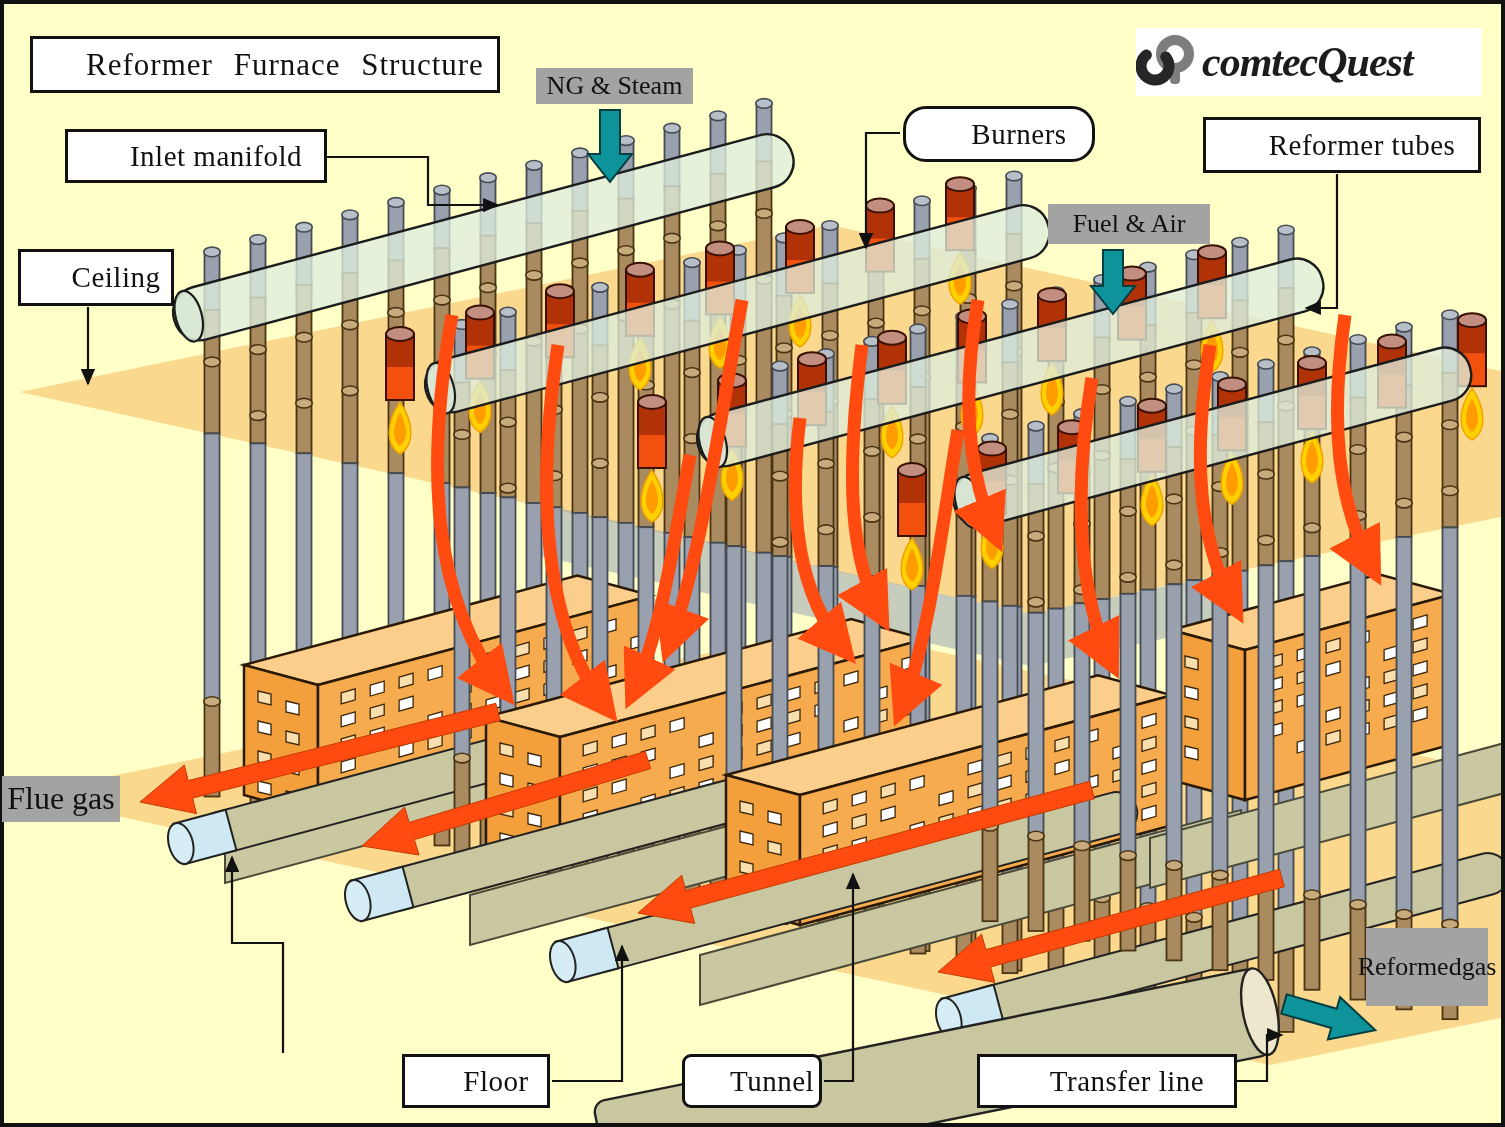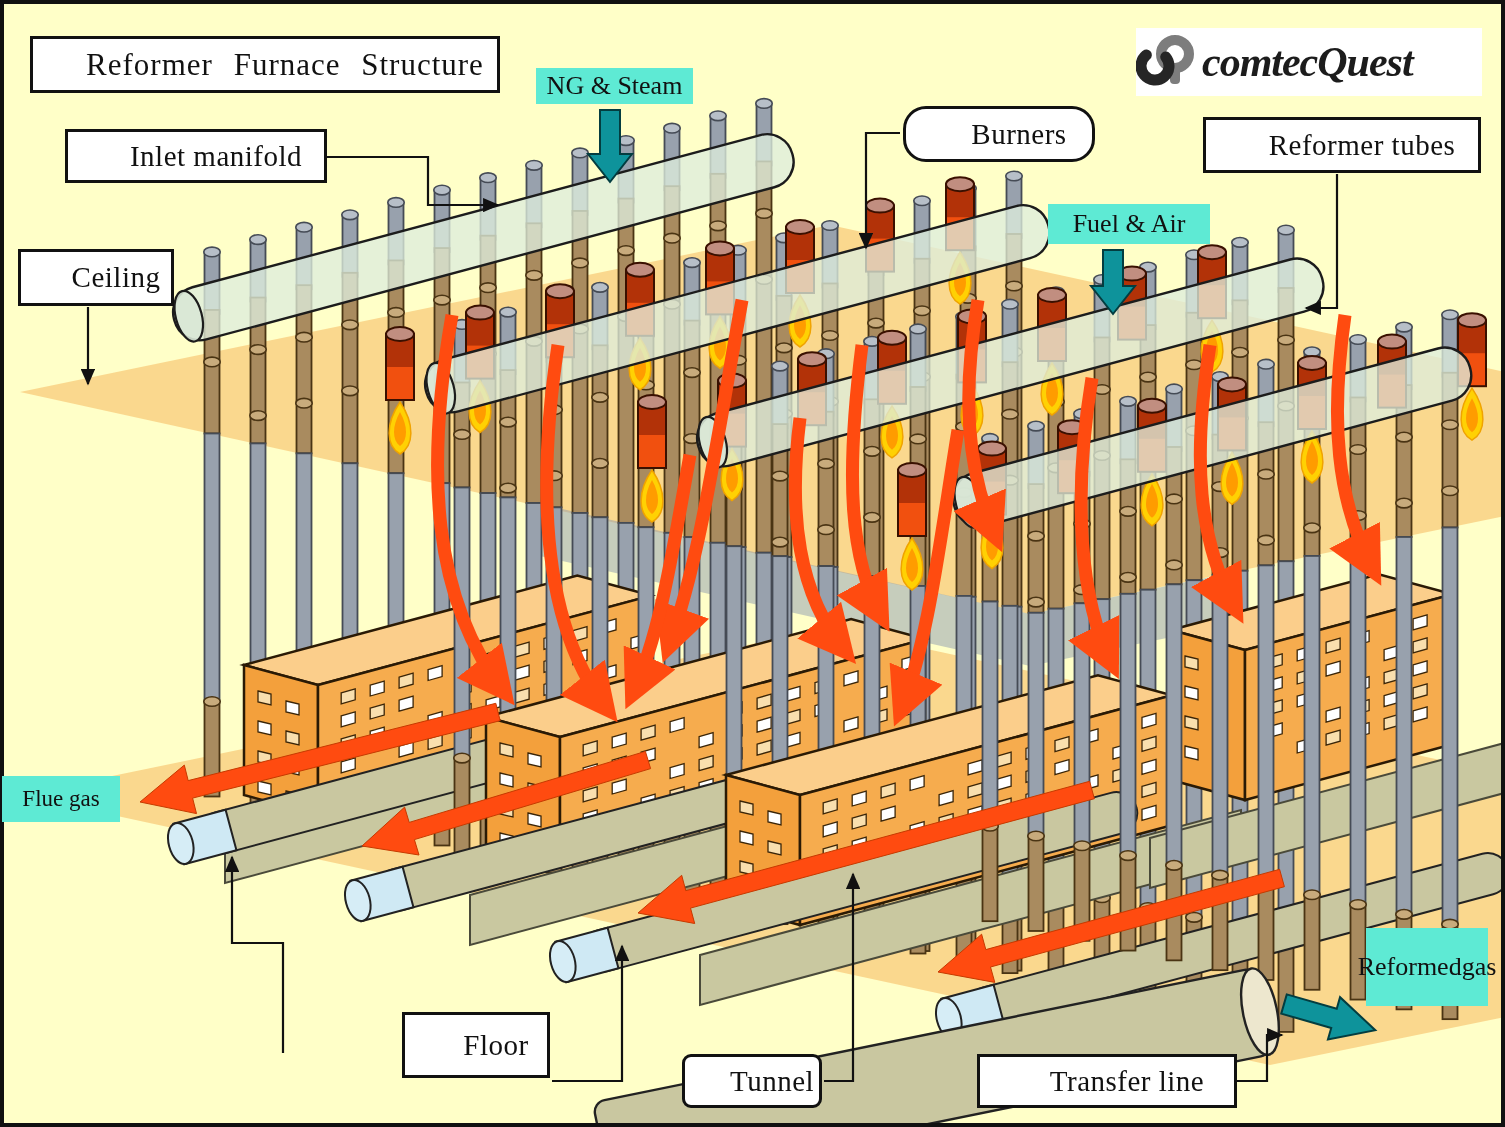--- a/index.html
+++ b/index.html
@@ -2,21 +2,21 @@
 <html><head>
 <meta charset="utf-8">
 <style>
   html,body{margin:0;padding:0;background:#888;}
   #stage{position:relative;width:1505px;height:1127px;background:#FFFFC8;overflow:hidden;
          font-family:"Liberation Serif",serif;}
   #scene{position:absolute;left:0;top:0;}
   .callout{position:absolute;background:#fff;border:3px solid #111;display:flex;
            align-items:center;justify-content:center;font-size:29px;color:#111;
            box-sizing:border-box;letter-spacing:.5px;z-index:5;padding-left:40px;}
-  .flow-label{position:absolute;background:#5eead4;display:flex;align-items:center;
+  .flow-label{position:absolute;background:#a3a3a3;display:flex;align-items:center;
            justify-content:center;font-size:26px;color:#111;box-sizing:border-box;
            z-index:5;text-align:center;line-height:1.35;}
   #title-box{font-size:31px;word-spacing:12px;letter-spacing:1px;}
   #logo-box{position:absolute;background:#fff;display:flex;align-items:center;
            justify-content:flex-start;box-sizing:border-box;z-index:5;}
   #logo-text{font-size:42px;font-weight:bold;font-style:italic;color:#1c1c1c;
            letter-spacing:-1px;margin-left:2px;}
 </style>
 </head>
 <body>
@@ -1139,41 +1139,41 @@
 
   <div class="callout" style="left:1203px;top:117px;width:278px;height:56px;">
     <span>Reformer tubes</span>
   </div>
 
   <div class="callout" style="left:18px;top:249px;width:156px;height:57px;">
     <span>Ceiling</span>
   </div>
 
 
-  <div class="callout" style="left:402px;top:1012px;width:148px;height:66px;">
+  <div class="callout" style="left:402px;top:1054px;width:148px;height:54px;">
     <span>Floor</span>
   </div>
 
   <div class="callout" style="left:682px;top:1054px;width:140px;height:54px;border-radius:9px;">
     <span>Tunnel</span>
   </div>
 
   <div class="callout" style="left:977px;top:1054px;width:260px;height:54px;">
     <span>Transfer line</span>
   </div>
 
   <div class="flow-label" style="left:536px;top:68px;width:157px;height:36px;">
     <span>NG &amp; Steam</span>
   </div>
 
   <div class="flow-label" style="left:1048px;top:204px;width:162px;height:40px;">
     <span>Fuel &amp; Air</span>
   </div>
 
-  <div class="flow-label" style="left:2px;top:776px;width:118px;height:46px;font-size:23px;">
+  <div class="flow-label" style="left:2px;top:776px;width:118px;height:46px;font-size:32px;">
     <span>Flue gas</span>
   </div>
 
   <div class="flow-label" style="left:1366px;top:928px;width:122px;height:78px;">
     <span>Reformed</span>
     <span>gas</span>
   </div>
 
   <div id="logo-box" style="left:1136px;top:28px;width:346px;height:68px;">
     <svg width="64" height="60" viewBox="0 0 64 60">

